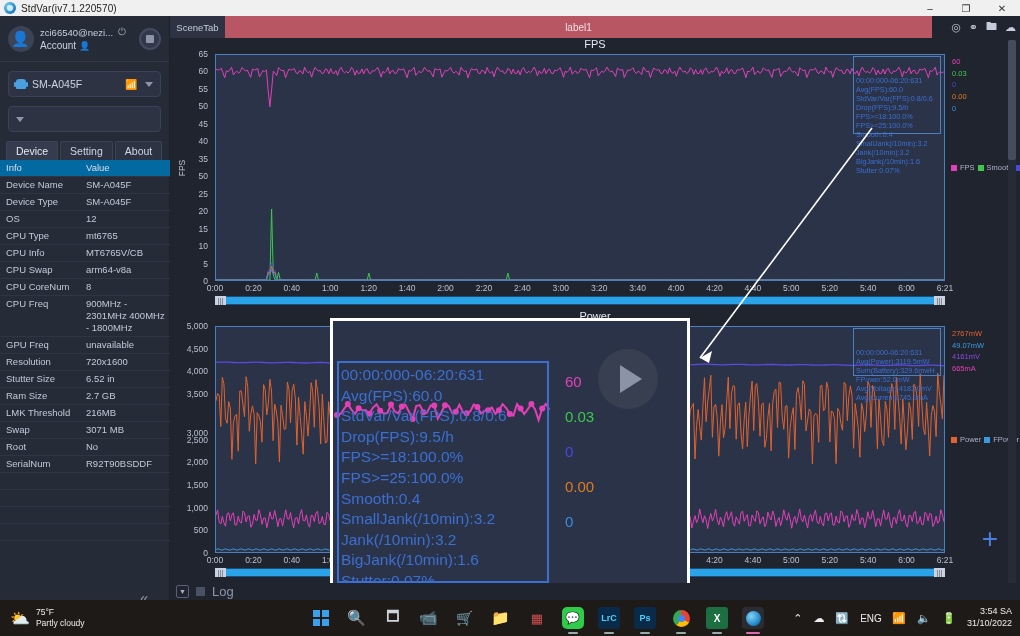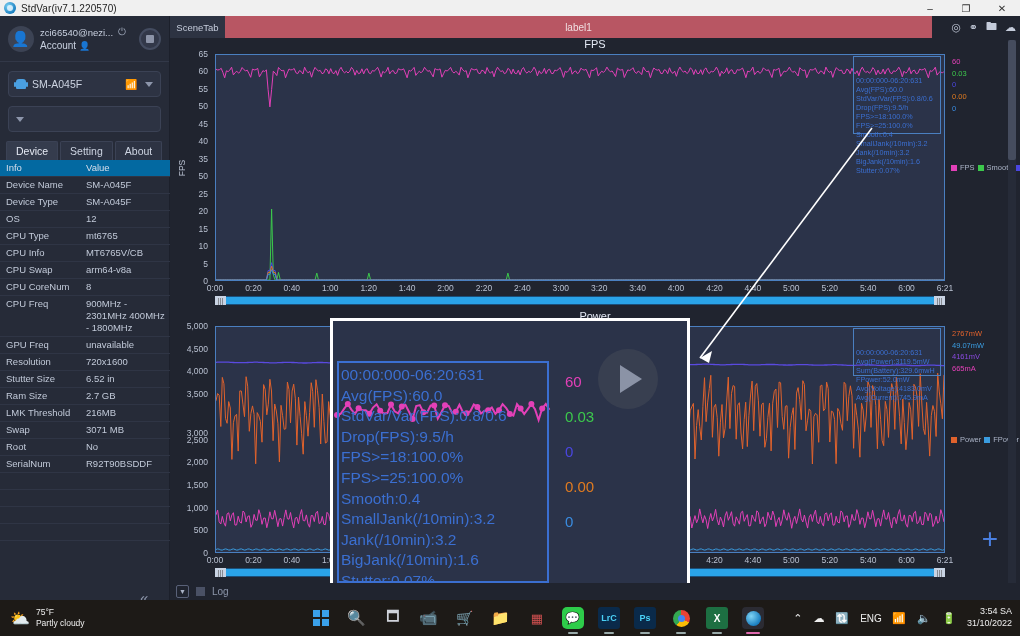--- a/index.html
+++ b/index.html
@@ -107,21 +107,21 @@
   .ztext { position:absolute; left:8px; top:44px; font-size:15.5px; line-height:1.33;
     color:#3b6fd1; white-space:pre; }
   .zvals { position:absolute; left:232px; top:44px; font-size:15px; line-height:2.33; }
 
   .logbar { position:absolute; left:170px; top:583px; width:850px; height:17px;
     background:#20242f; display:flex; align-items:center; gap:7px; padding-left:6px; }
   .logbtn { width:13px; height:13px; border:1px solid #59melt; }
   .logbtn { width:13px; height:13px; border:1px solid #596178; border-radius:2px;
     display:flex; align-items:center; justify-content:center; color:#aab3c6; font-size:7px; }
   .logchk { width:9px; height:9px; background:#4a5165; }
-  .logtxt { font-size:10px; color:#8d96ab; }
+  .logtxt { font-size:13px; color:#8d96ab; }
 
   
   .taskbar { position:absolute; left:0; top:600px; width:1020px; height:36px;
     background:#1d1a17; display:flex; align-items:center; }
   .weather { display:flex; align-items:center; gap:6px; margin-left:10px; }
   .wicon { font-size:16px; }
   .wtxt { display:flex; flex-direction:column; color:#eee; font-size:8.5px; line-height:1.25; }
   .tbcenter { position:absolute; left:310px; display:flex; align-items:center; gap:14px; }
   .tbi { width:22px; height:22px; display:flex; align-items:center; justify-content:center;
     position:relative; border-radius:3px; }

